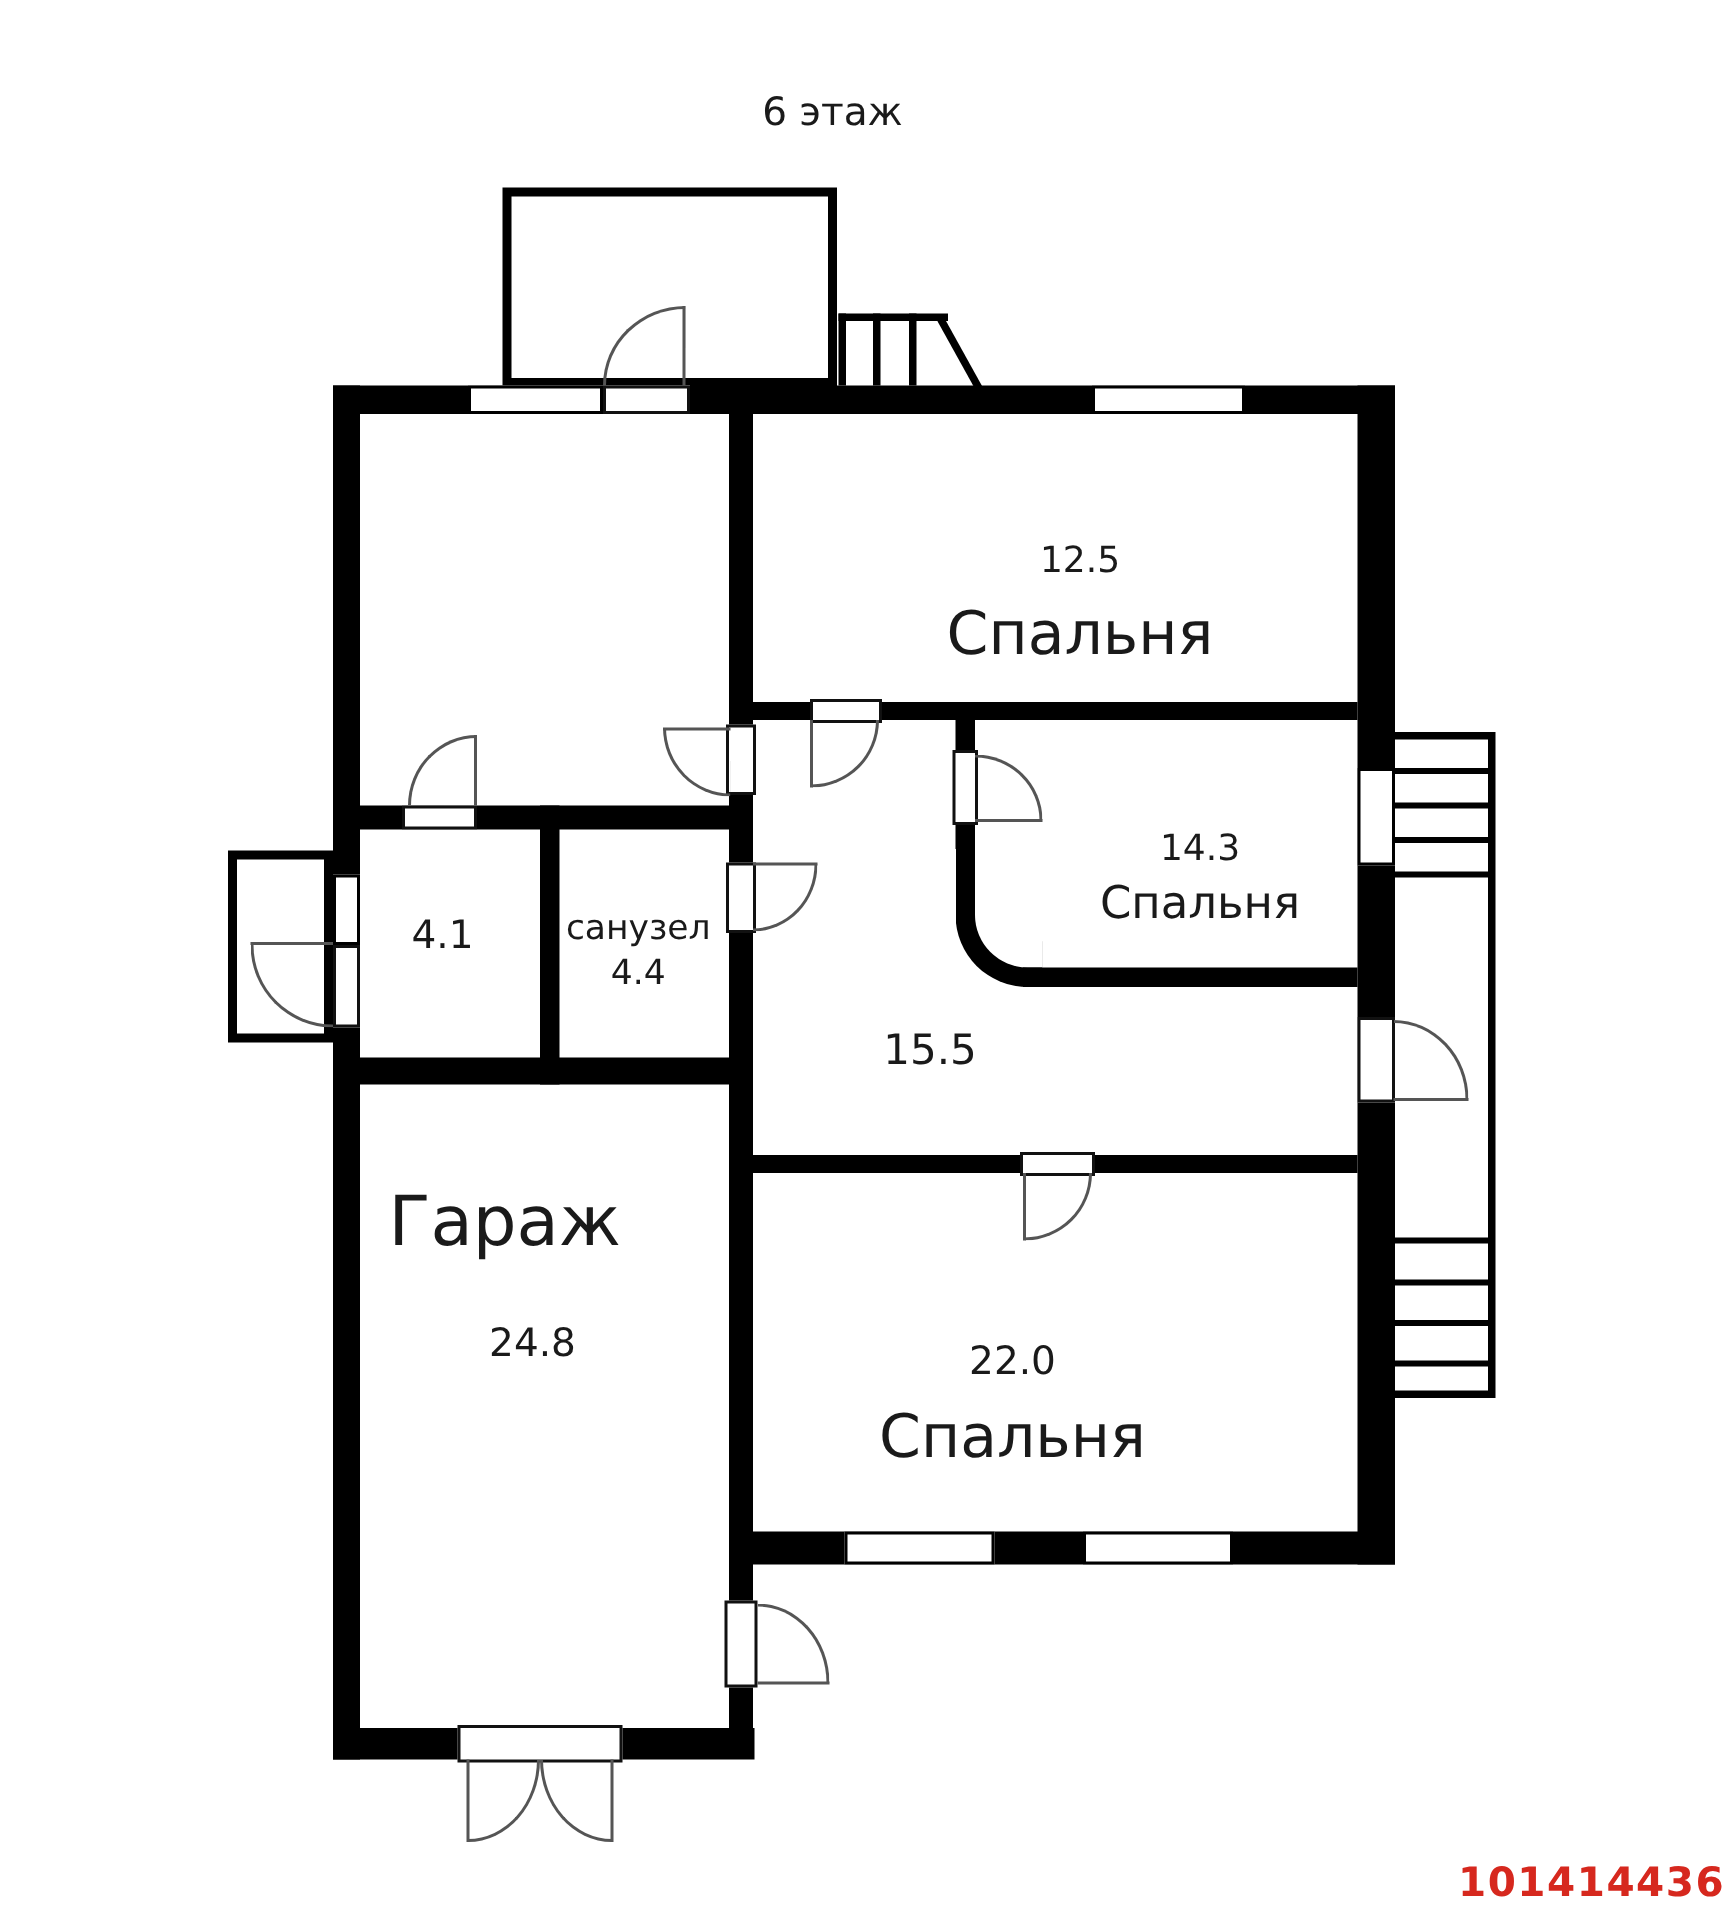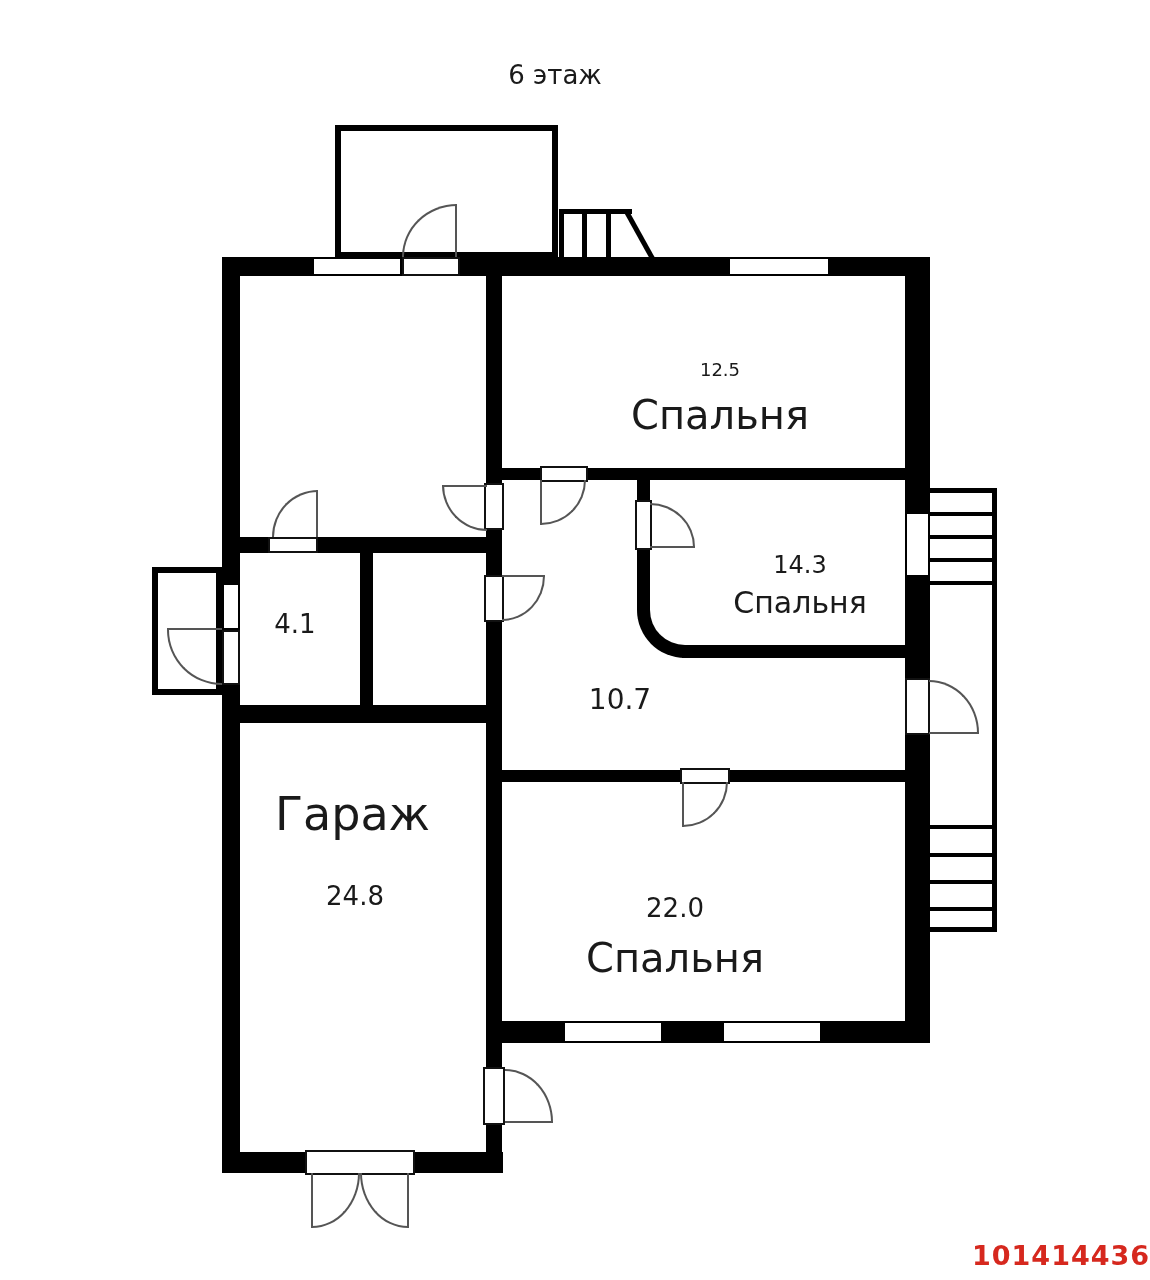--- a/index.html
+++ b/index.html
@@ -120,39 +120,43 @@
   <div class="leaf" style="left:505px;top:1121px;width:48px;height:2px;"></div>
   <div class="arc tr" style="left:505px;top:1069px;width:48px;height:53px;"></div>
 
   <div class="leaf" style="left:311px;top:1173px;width:2px;height:55px;"></div>
   <div class="arc br" style="left:312px;top:1173px;width:48px;height:55px;"></div>
   <div class="leaf" style="left:407px;top:1173px;width:2px;height:55px;"></div>
   <div class="arc bl" style="left:360px;top:1173px;width:48px;height:55px;"></div>
 
 
   <div class="label" style="left:580px;top:358px;width:280px;">
-    <span style="font-size:18px;">12.5</span>
+    <span style="font-size:24px;">12.5</span>
     <span style="font-size:40px;margin-top:8px;">Спальня</span>
   </div>
 
   <div class="label" style="left:680px;top:550px;width:240px;">
     <span style="font-size:24px;">14.3</span>
     <span style="font-size:30px;margin-top:2px;">Спальня</span>
   </div>
 
   <div class="label" style="left:250px;top:608px;width:90px;font-size:26px;">
     <span>4.1</span>
   </div>
 
+  <div class="label" style="left:368px;top:605px;width:115px;font-size:23px;">
+    <span>санузел</span>
+    <span>4.4</span>
+  </div>
 
   <div class="label" style="left:560px;top:682px;width:120px;font-size:28px;">
-    <span>10.7</span>
+    <span>15.5</span>
   </div>
 
-  <div class="label" style="left:260px;top:785px;width:185px;font-size:46px;">
+  <div class="label" style="left:244px;top:785px;width:185px;font-size:46px;">
     <span>Гараж</span>
   </div>
   <div class="label" style="left:310px;top:880px;width:90px;font-size:26px;">
     <span>24.8</span>
   </div>
 
   <div class="label" style="left:530px;top:892px;width:290px;">
     <span style="font-size:26px;">22.0</span>
     <span style="font-size:40px;margin-top:6px;">Спальня</span>
   </div>

